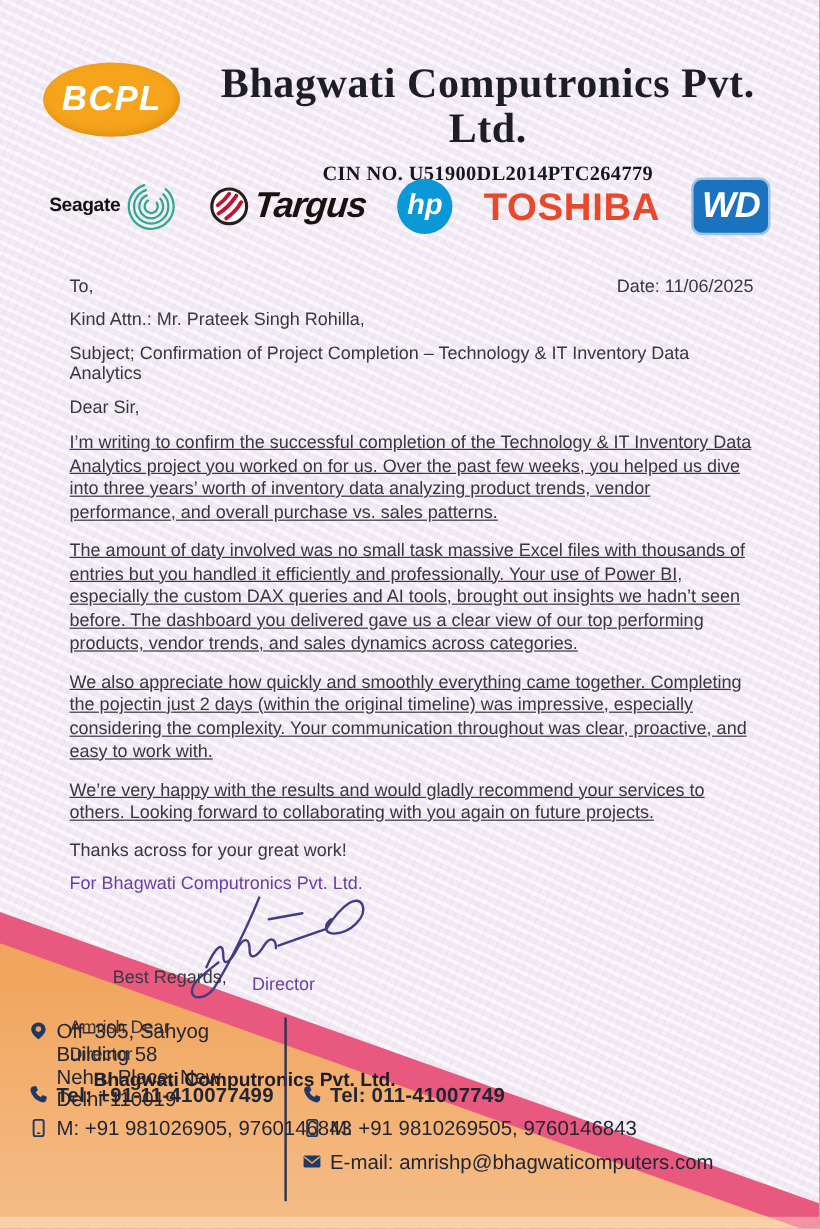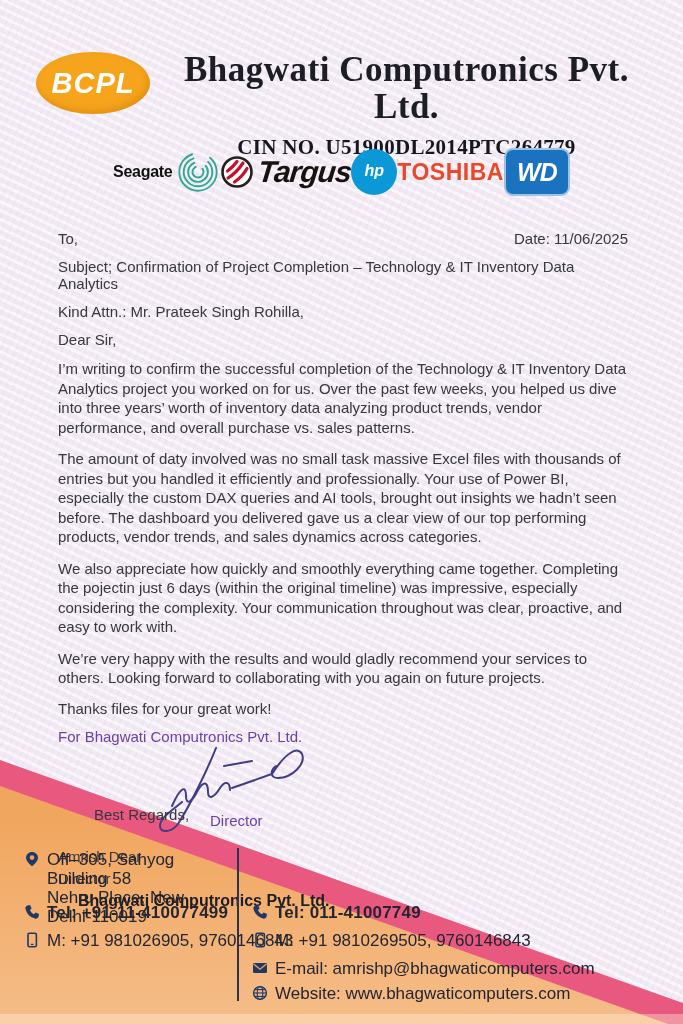--- a/index.html
+++ b/index.html
@@ -20,47 +20,47 @@
     display:flex;align-items:center;justify-content:center;flex:0 0 auto;
     box-shadow:inset -2px -3px 6px rgba(190,110,0,0.35);
   }
   .bcpl-oval span{color:#fff;font-size:29px;font-weight:bold;font-style:italic;letter-spacing:1px;}
   .title-block{flex:1;text-align:center;padding-right:20px;}
   .company-title{
     font-family:"Liberation Serif", serif;font-weight:bold;font-size:35px;color:#1d1d26;
     line-height:1.05;letter-spacing:0.5px;
   }
   .cin-line{
-    font-family:"Liberation Serif", serif;font-weight:bold;font-size:21px;color:#16161e;
+    font-family:"Liberation Serif", serif;font-weight:bold;font-size:17px;color:#16161e;
     margin-top:9px;letter-spacing:0.3px;
   }
   
   .brands{
     position:absolute;left:0;top:148px;width:100%;z-index:2;
-    display:flex;align-items:center;justify-content:center;
+    display:flex;align-items:center;justify-content:center;gap:26px;
   }
   .brand{display:flex;align-items:center;gap:4px;}
   .seagate-label{font-weight:bold;font-size:16px;color:#111;letter-spacing:-0.3px;}
   .targus-label{font-weight:bold;font-style:italic;font-size:30px;color:#17120f;letter-spacing:-1px;transform:skewX(-6deg);}
   .hp-circle{
     width:46px;height:46px;border-radius:50%;background:#0a99d6;
     display:flex;align-items:center;justify-content:center;
   }
-  .hp-circle span{color:#fff;font-weight:bold;font-style:italic;font-size:16px;transform:translateY(-1px);}
-  .toshiba-label{color:#e8492a;font-weight:bold;font-size:23px;letter-spacing:0.5px;}
+  .hp-circle span{color:#fff;font-weight:bold;font-style:italic;font-size:24px;transform:translateY(-1px);}
+  .toshiba-label{color:#e8492a;font-weight:bold;font-size:32px;letter-spacing:0.5px;}
   .wd-badge{
     width:62px;height:44px;background:#1b73c0;border-radius:9px;
     display:flex;align-items:center;justify-content:center;border:2px solid #9cc2e6;
   }
-  .wd-badge span{color:#fff;font-weight:bold;font-style:italic;font-size:25px;letter-spacing:-1px;}
+  .wd-badge span{color:#fff;font-weight:bold;font-style:italic;font-size:30px;letter-spacing:-1px;}
   
   .letter{position:absolute;left:58px;top:230px;width:570px;z-index:2;font-size:15px;}
   .letter .row1{display:flex;justify-content:space-between;margin-bottom:11px;}
   .letter .shortline{margin-bottom:11px;line-height:17px;}
-  .letter p{margin:0 0 12px 0;line-height:19.5px;}
+  .letter p{margin:0 0 12px 0;line-height:19.5px;text-decoration:underline;}
   .purple{color:#6b3fa4;}
   .sig-zone{position:relative;height:90px;margin-top:2px;}
   .sig-regards{position:absolute;left:0;top:50px;margin-left:36px;}
   .sig-title{position:absolute;left:152px;top:56px;font-size:15px;}
   .sig-svg{position:absolute;left:62px;top:-16px;}
   .name-line{line-height:22px;}
   .company-bold{font-weight:bold;color:#1d1d26;font-size:16px;margin-left:20px;margin-top:2px;}
   
   .band{position:absolute;inset:0;z-index:1;}
   .band-pink{background:#e9587f;clip-path:polygon(0 760px, 683px 1003px, 683px 1024px, 0 1024px);}
@@ -134,30 +134,30 @@
         <span>WD</span>
       </div>
     </div>
   </div>
 
   <div class="letter">
     <div class="row1">
       <span>To,</span>
       <span>Date: 11/06/2025</span>
     </div>
+    <div class="shortline">Kind Attn.: Mr. Prateek Singh Rohilla,</div>
     <div class="shortline">Subject; Confirmation of Project Completion – Technology &amp; IT Inventory Data Analytics</div>
-    <div class="shortline">Kind Attn.: Mr. Prateek Singh Rohilla,</div>
     <div class="shortline">Dear Sir,</div>
 
     <p>I’m writing to confirm the successful completion of the Technology &amp; IT Inventory Data Analytics project you worked on for us. Over the past few weeks, you helped us dive into three years’ worth of inventory data analyzing product trends, vendor performance, and overall purchase vs. sales patterns.</p>
     <p>The amount of daty involved was no small task massive Excel files with thousands of entries but you handled it efficiently and professionally. Your use of Power BI, especially the custom DAX queries and AI tools, brought out insights we hadn’t seen before. The dashboard you delivered gave us a clear view of our top performing products, vendor trends, and sales dynamics across categories.</p>
-    <p>We also appreciate how quickly and smoothly everything came together. Completing the pojectin just 6 days (within the original timeline) was impressive, especially considering the complexity. Your communication throughout was clear, proactive, and easy to work with.</p>
+    <p>We also appreciate how quickly and smoothly everything came together. Completing the pojectin just 2 days (within the original timeline) was impressive, especially considering the complexity. Your communication throughout was clear, proactive, and easy to work with.</p>
     <p>We’re very happy with the results and would gladly recommend your services to others. Looking forward to collaborating with you again on future projects.</p>
 
-    <div class="shortline">Thanks files for your great work!</div>
+    <div class="shortline">Thanks across for your great work!</div>
     <div class="shortline purple">For Bhagwati Computronics Pvt. Ltd.</div>
 
     <div class="sig-zone">
       <svg class="sig-svg" width="210" height="100" viewBox="0 0 210 100">
         <g fill="none" stroke="#413d85" stroke-width="2" stroke-linecap="round">
           <path d="M96 8 C 88 28, 72 62, 58 84 C 52 92, 40 94, 40 86 C 40 78, 50 72, 62 62"></path>
           <path d="M52 66 C 60 48, 66 44, 66 56 C 66 66, 72 62, 78 50 C 84 40, 88 42, 88 52 C 88 60, 94 58, 100 48 C 105 40, 110 42, 110 50"></path>
           <path d="M104 26 L 132 21"></path>
           <path d="M112 48 C 124 44, 140 38, 152 34 C 166 12, 178 6, 182 14 C 186 24, 172 38, 158 38 C 150 38, 150 30, 156 26"></path>
         </g>
@@ -216,25 +216,15 @@
     </div>
 
     <div class="f-item" style="left:252px;top:959px;">
       <svg width="16" height="16" viewBox="0 0 16 16">
         <rect x="1" y="3" width="14" height="10" rx="1.2" fill="#203864"></rect>
         <path d="M1.6 4 L8 9.2 L14.4 4" stroke="#f0a25c" stroke-width="1.3" fill="none"></path>
       </svg>
       <span>E-mail: amrishp@bhagwaticomputers.com</span>
     </div>
 
-    <div class="f-item" style="left:252px;top:984px;">
-      <svg width="16" height="16" viewBox="0 0 16 16">
-        <circle cx="8" cy="8" r="6.4" fill="none" stroke="#203864" stroke-width="1.4"></circle>
-        <ellipse cx="8" cy="8" rx="2.8" ry="6.4" fill="none" stroke="#203864" stroke-width="1.1"></ellipse>
-        <line x1="1.6" y1="8" x2="14.4" y2="8" stroke="#203864" stroke-width="1.1"></line>
-        <line x1="2.4" y1="4.6" x2="13.6" y2="4.6" stroke="#203864" stroke-width="1.1"></line>
-        <line x1="2.4" y1="11.4" x2="13.6" y2="11.4" stroke="#203864" stroke-width="1.1"></line>
-      </svg>
-      <span>Website: www.bhagwaticomputers.com</span>
-    </div>
   </div>
 
 </div>
 
 </body></html>

